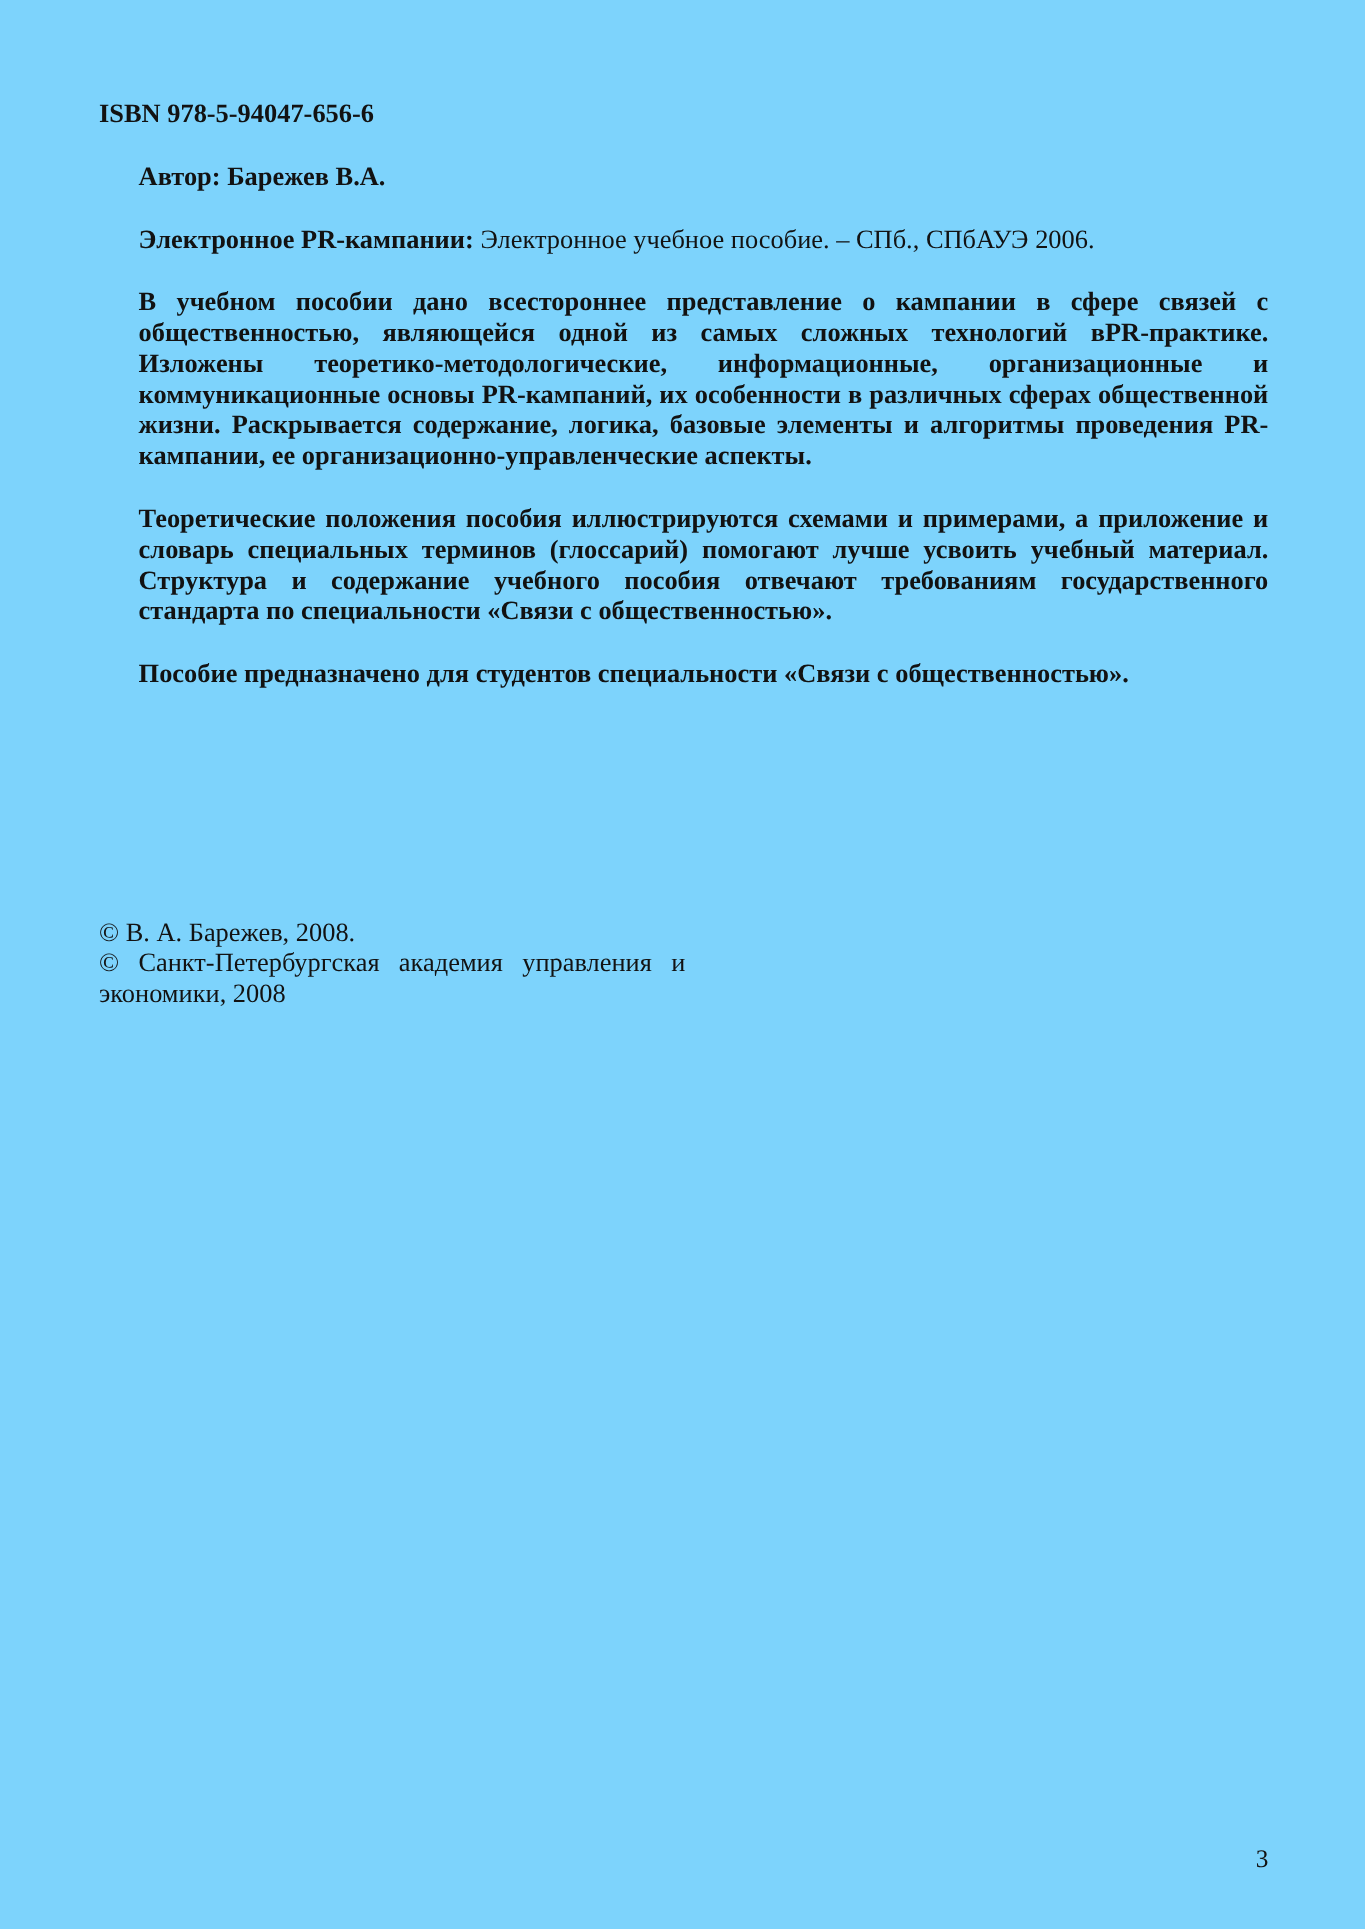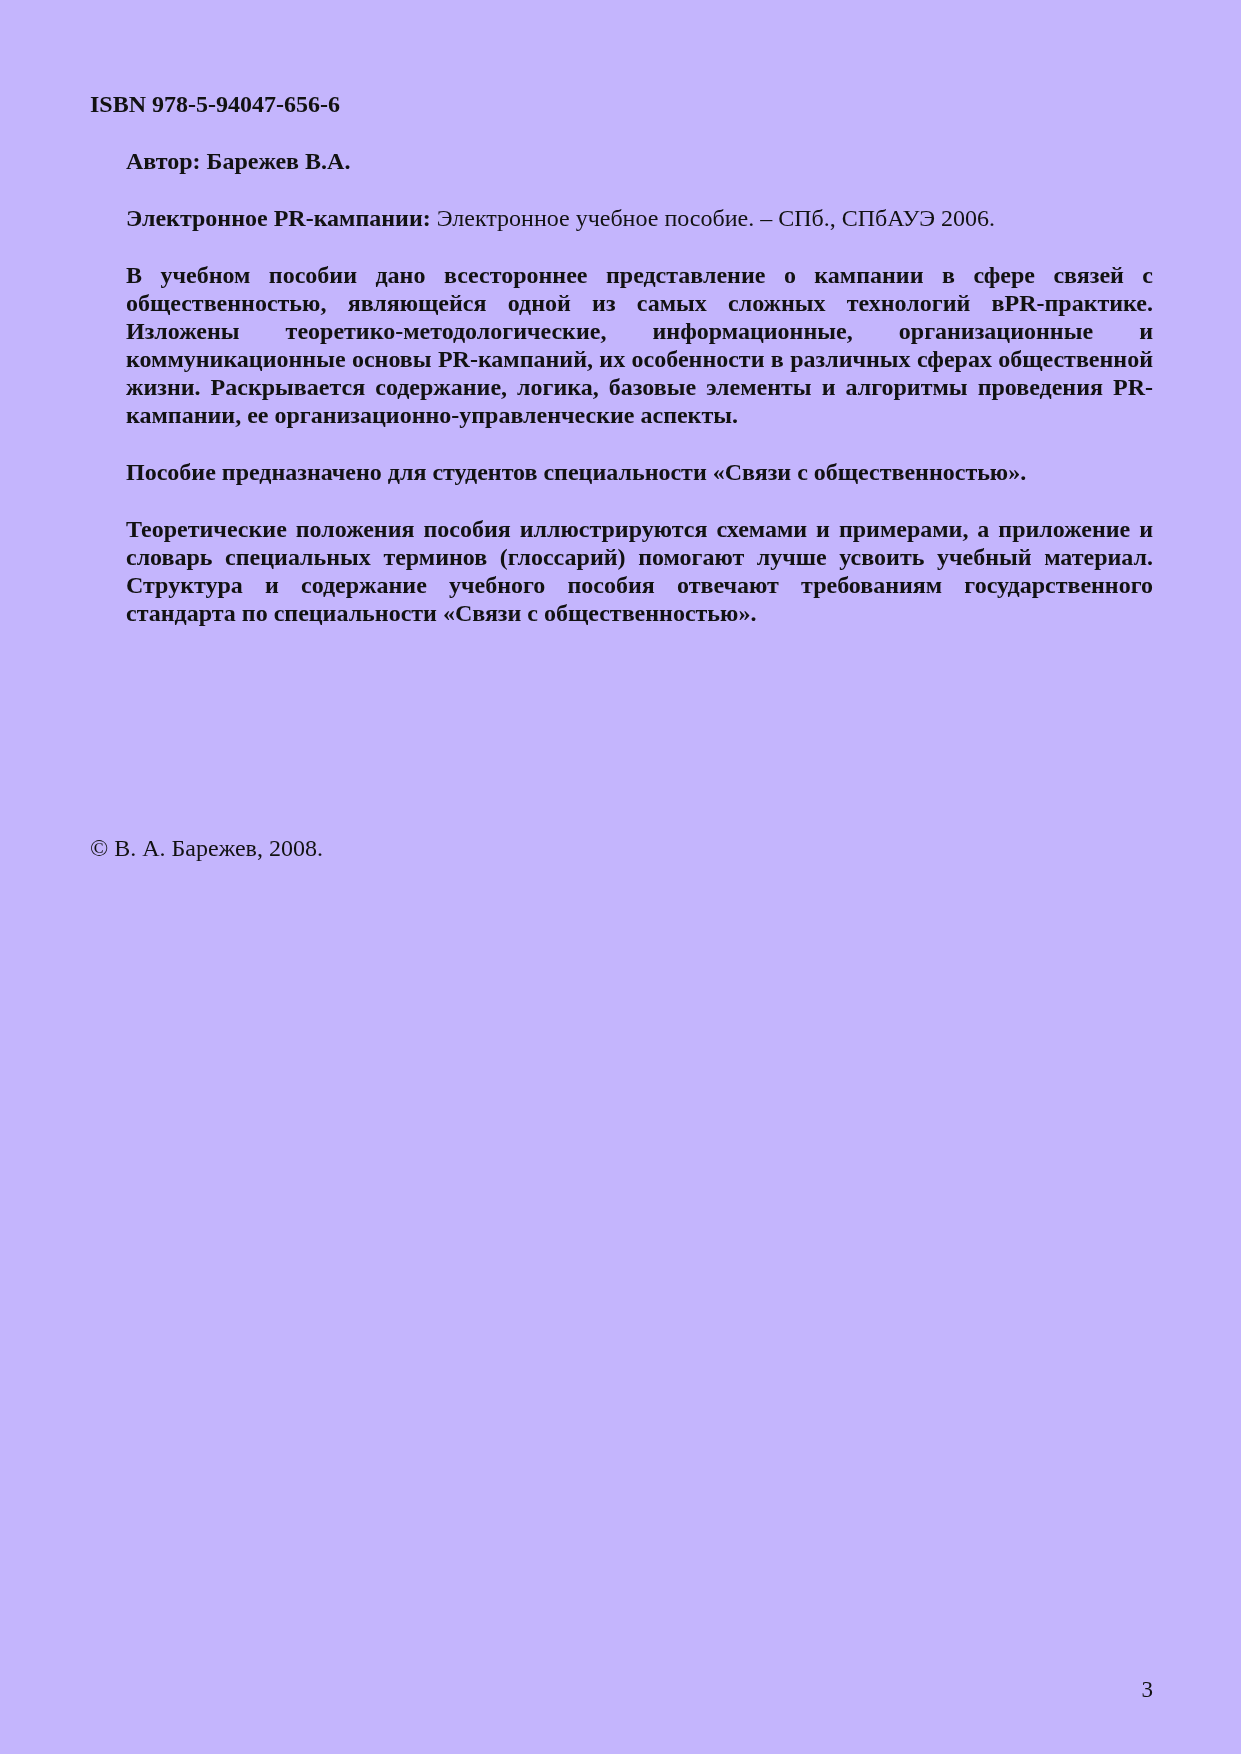--- a/index.html
+++ b/index.html
@@ -5,21 +5,21 @@
   html, body {
     margin: 0;
     padding: 0;
     background: #ffffff;
   }
   .page {
     position: relative;
     width: 1241px;
     height: 1754px;
     margin: 0 auto;
-    background: #c4b5fd;
+    background: #7dd3fc;
     box-sizing: border-box;
     padding: 90px 88px 50px 90px;
     display: flex;
     flex-direction: column;
     font-family: "Liberation Serif", "DejaVu Serif", serif;
     font-size: 24px;
     line-height: 28px;
     color: #121212;
     overflow: hidden;
   }
@@ -49,25 +49,26 @@
 <div class="page">
 
   <div class="block line bold">ISBN 978-5-94047-656-6</div>
 
   <div class="block line bold">Автор: Барежев В.А.</div>
 
   <div class="block line"><span class="bold">Электронное PR-кампании:</span><span> Электронное учебное пособие. – СПб., СПбАУЭ 2006.</span></div>
 
   <p class="block para">В учебном пособии дано всестороннее представление о кампании в сфере связей с общественностью, являющейся одной из самых сложных технологий вPR-практике. Изложены теоретико-методологические, информационные, организационные и коммуникационные основы PR-кампаний, их особенности в различных сферах общественной жизни. Раскрывается содержание, логика, базовые элементы и алгоритмы проведения PR-кампании, ее организационно-управленческие аспекты.</p>
 
+  <p class="block para">Теоретические положения пособия иллюстрируются схемами и примерами, а приложение и словарь специальных терминов (глоссарий) помогают лучше усвоить учебный материал. Структура и содержание учебного пособия отвечают требованиям государственного стандарта по специальности «Связи с общественностью».</p>
+
   <p class="block para">Пособие предназначено для студентов специальности «Связи с общественностью».</p>
-
-  <p class="block para">Теоретические положения пособия иллюстрируются схемами и примерами, а приложение и словарь специальных терминов (глоссарий) помогают лучше усвоить учебный материал. Структура и содержание учебного пособия отвечают требованиям государственного стандарта по специальности «Связи с общественностью».</p>
 
   <div class="copyright-block">
     <p>© В. А. Барежев, 2008.</p>
+    <p class="copyright-just">© Санкт-Петербургская академия управления и экономики, 2008</p>
   </div>
 
   <div class="footer">
     <span>3</span>
   </div>
 
 </div>
 
 </body></html>

